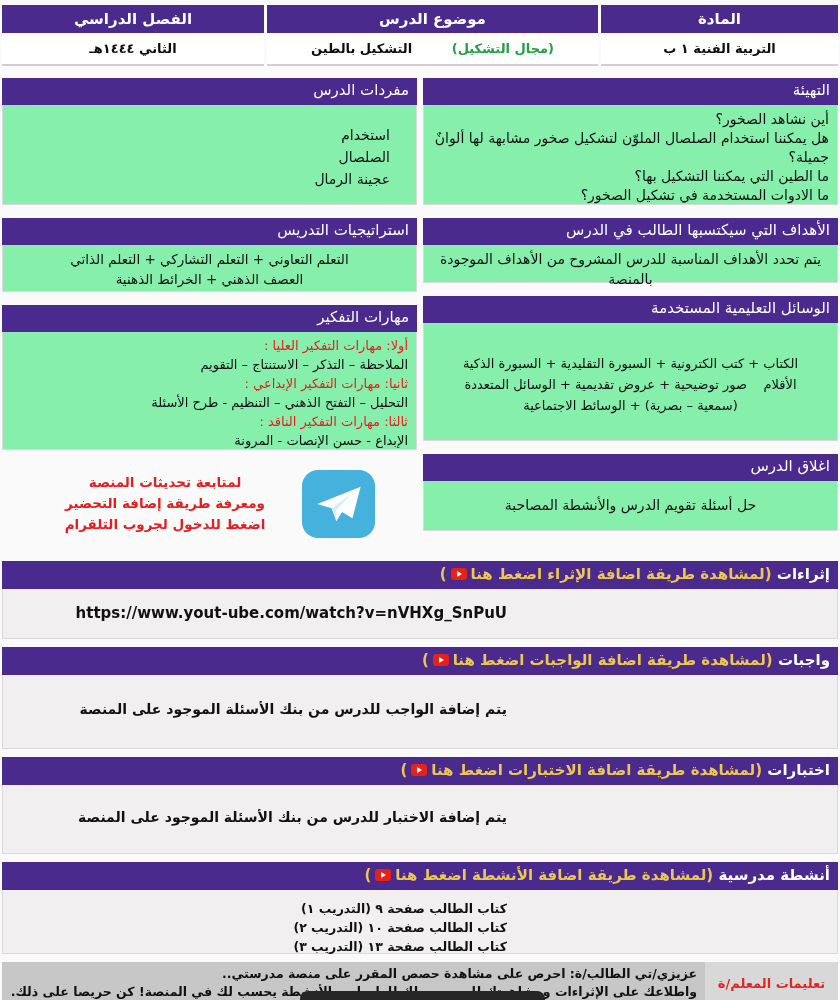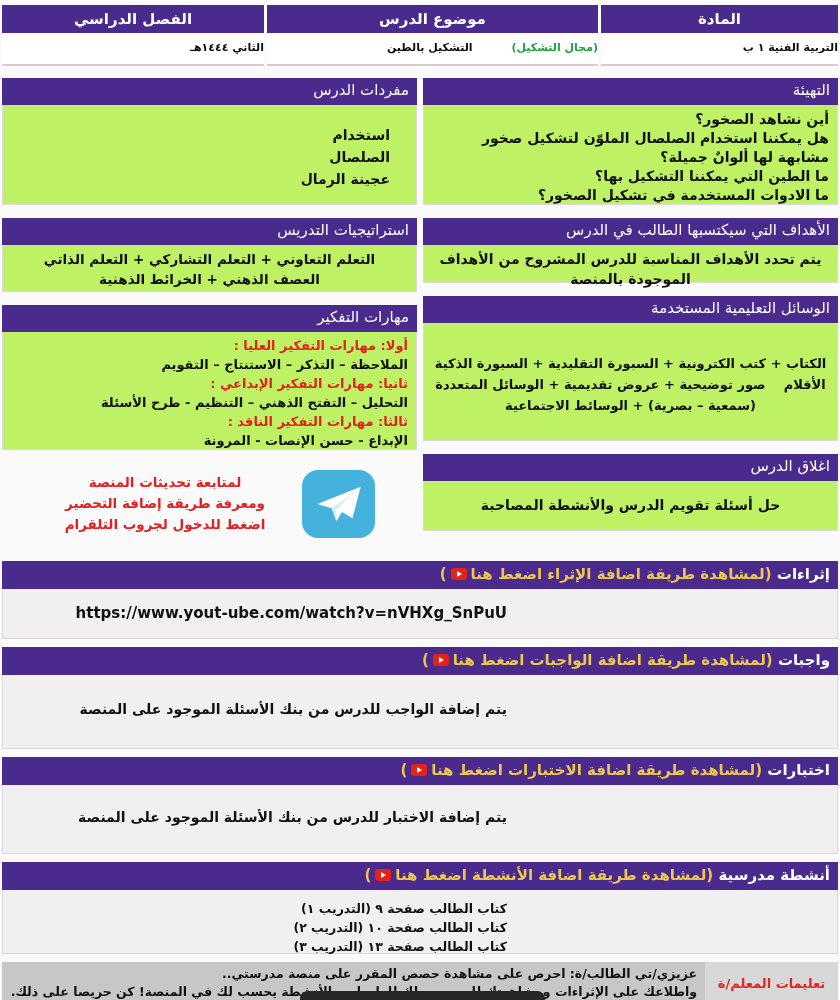--- a/index.html
+++ b/index.html
@@ -18,35 +18,35 @@
   .top-table {
     display: grid;
     grid-template-columns: 237px 331px 262px;
     column-gap: 3px; row-gap: 2px;
   }
   .tt-h {
     background: #4b2a8e; color: #fff; font-weight: 700; font-size: 15px;
     text-align: center; height: 28px; padding-top: 5px;
   }
   .tt-v {
-    background: #fff; font-weight: 700; font-size: 11px; text-align: right;
+    background: #fff; font-weight: 700; font-size: 13px; text-align: center;
     height: 31px; padding-top: 6px; border-bottom: 2px solid #d5cdd5;
   }
   .green { color: #1fa23f; margin-left: 35px; }
 
   
   .cols { display: grid; grid-template-columns: 415px 415px; column-gap: 6px; margin-top: 12px; }
   .col > section { margin-bottom: 13px; }
   .sec-h {
     background: #4b2a8e; color: #fff; font-weight: 400; font-size: 15px;
     height: 27px; padding: 3px 8px 0;
   }
   .sec-b {
-    background: #bef264; border: 1px solid #dcd8dc; border-top: none;
-    font-weight: 700; color: #111;
+    background: #86efac; border: 1px solid #dcd8dc; border-top: none;
+    font-weight: 400; color: #111;
   }
   .warmup-b   { height: 100px; padding: 5px 8px 0; text-align: right; font-size: 14px; line-height: 19px; }
   .vocab-b    { height: 100px; padding: 19px 26px 0; text-align: right; font-size: 14px; line-height: 22px; }
   .objectives-b { height: 38px; padding: 4px 14px 0; text-align: center; font-size: 14px; line-height: 20px; }
   .strategies-b { height: 47px; padding: 4px 8px 0; text-align: center; font-size: 13.5px; line-height: 20px; }
   .materials-b  { height: 118px; padding: 30px 6px 0; text-align: center; font-size: 13px; line-height: 21px; }
   .thinking-b   { height: 118px; padding: 4px 8px 0; text-align: right; font-size: 13px; line-height: 19px; }
   .closure-b    { height: 50px; padding: 16px 8px 0; text-align: center; font-size: 14px; }
   .red { color: #e51f1f; }
 

